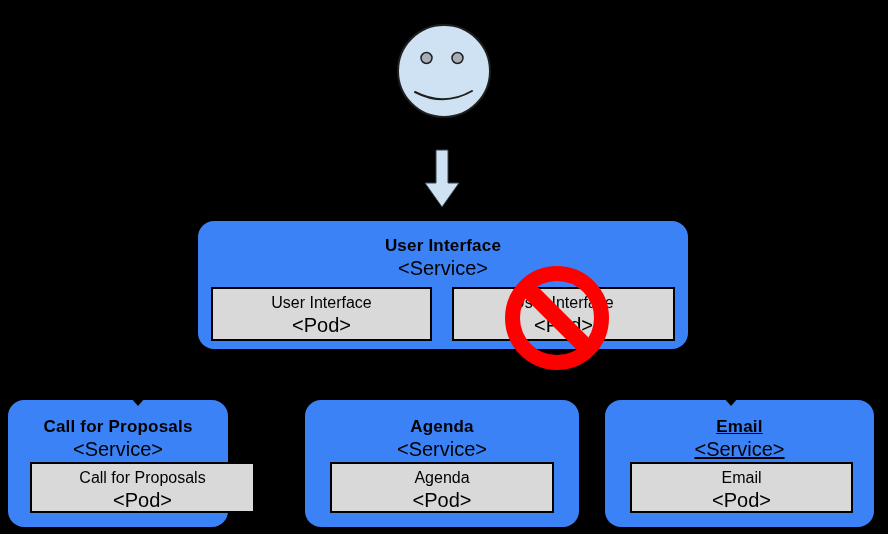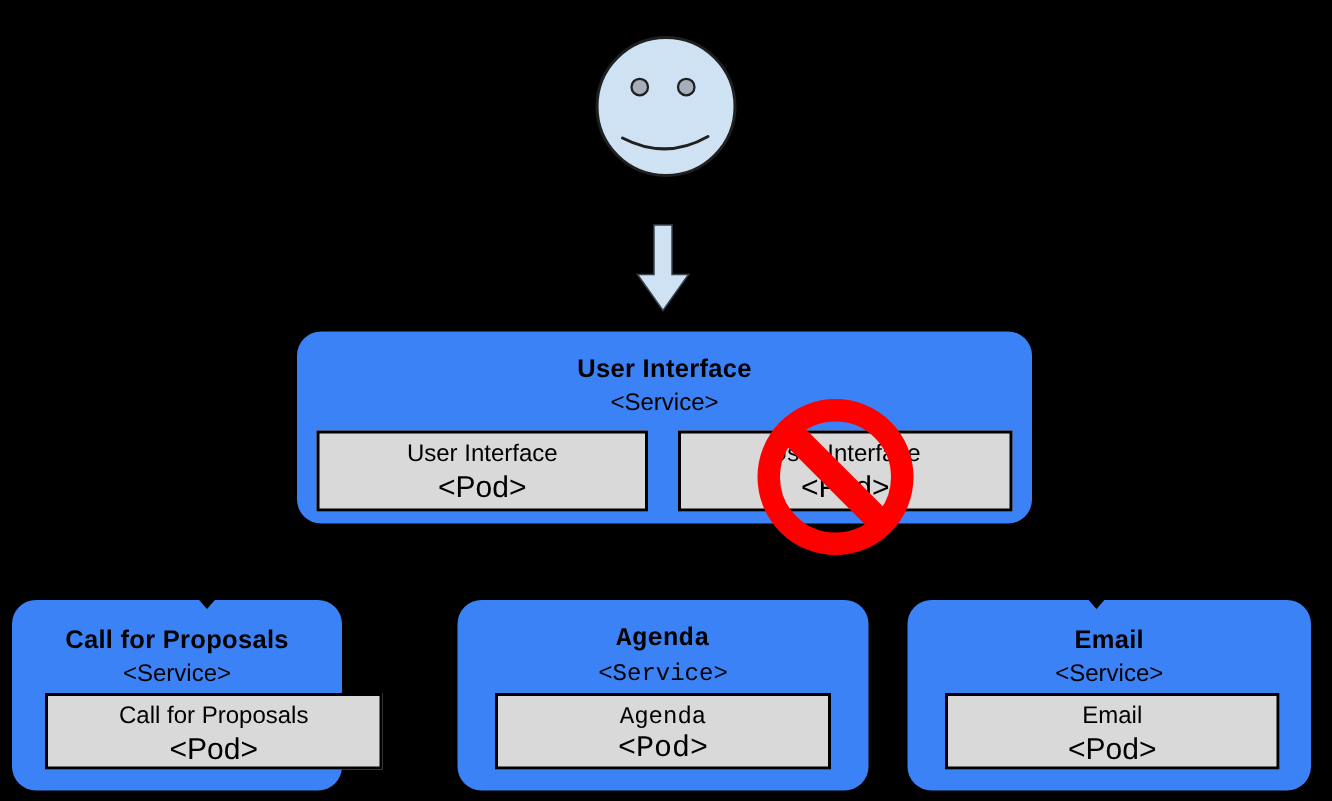--- a/index.html
+++ b/index.html
@@ -16,21 +16,21 @@
     z-index:5;pointer-events:none;
   }
   .service-box{
     position:absolute;
     background:#3b82f6;
     border-radius:16px;
     text-align:center;
     z-index:1;
   }
   .svc-title{font-weight:bold;font-size:17px;line-height:23px;letter-spacing:.2px;}
-  .svc-type{font-size:16px;line-height:23px;}
+  .svc-type{font-size:20px;line-height:23px;}
   .ui-box .svc-title{padding-top:13px;}
   .bottom-box .svc-title{padding-top:15px;}
   .pod{
     position:absolute;
     background:#d9d9d9;
     border:2px solid #000;
     text-align:center;
   }
   .pod-title{font-size:16px;line-height:22px;padding-top:3px;}
   .pod-type{font-size:20px;line-height:22px;}
@@ -57,30 +57,30 @@
 
   <div class="service-box bottom-box" style="left:8px;top:400px;width:220px;height:127px;">
     <div class="svc-title">Call for Proposals</div>
     <div class="svc-type">&lt;Service&gt;</div>
     <div class="pod" style="left:22px;top:62px;width:221px;height:47px;">
       <div class="pod-title">Call for Proposals</div>
       <div class="pod-type">&lt;Pod&gt;</div>
     </div>
   </div>
 
-  <div class="service-box bottom-box" style="left:305px;top:400px;width:274px;height:127px;font-family:Liberation Mono, monospace;">
+  <div class="service-box bottom-box" style="left:305px;top:400px;width:274px;height:127px;">
     <div class="svc-title">Agenda</div>
     <div class="svc-type">&lt;Service&gt;</div>
     <div class="pod" style="left:25px;top:62px;width:220px;height:47px;">
       <div class="pod-title">Agenda</div>
       <div class="pod-type">&lt;Pod&gt;</div>
     </div>
   </div>
 
-  <div class="service-box bottom-box" style="left:605px;top:400px;width:269px;height:127px;">
+  <div class="service-box bottom-box" style="left:605px;top:400px;width:269px;height:127px;text-decoration:underline;">
     <div class="svc-title">Email</div>
     <div class="svc-type">&lt;Service&gt;</div>
     <div class="pod" style="left:25px;top:62px;width:219px;height:47px;">
       <div class="pod-title">Email</div>
       <div class="pod-type">&lt;Pod&gt;</div>
     </div>
   </div>
 
   <svg class="decor-layer" viewBox="0 0 888 534">
 

